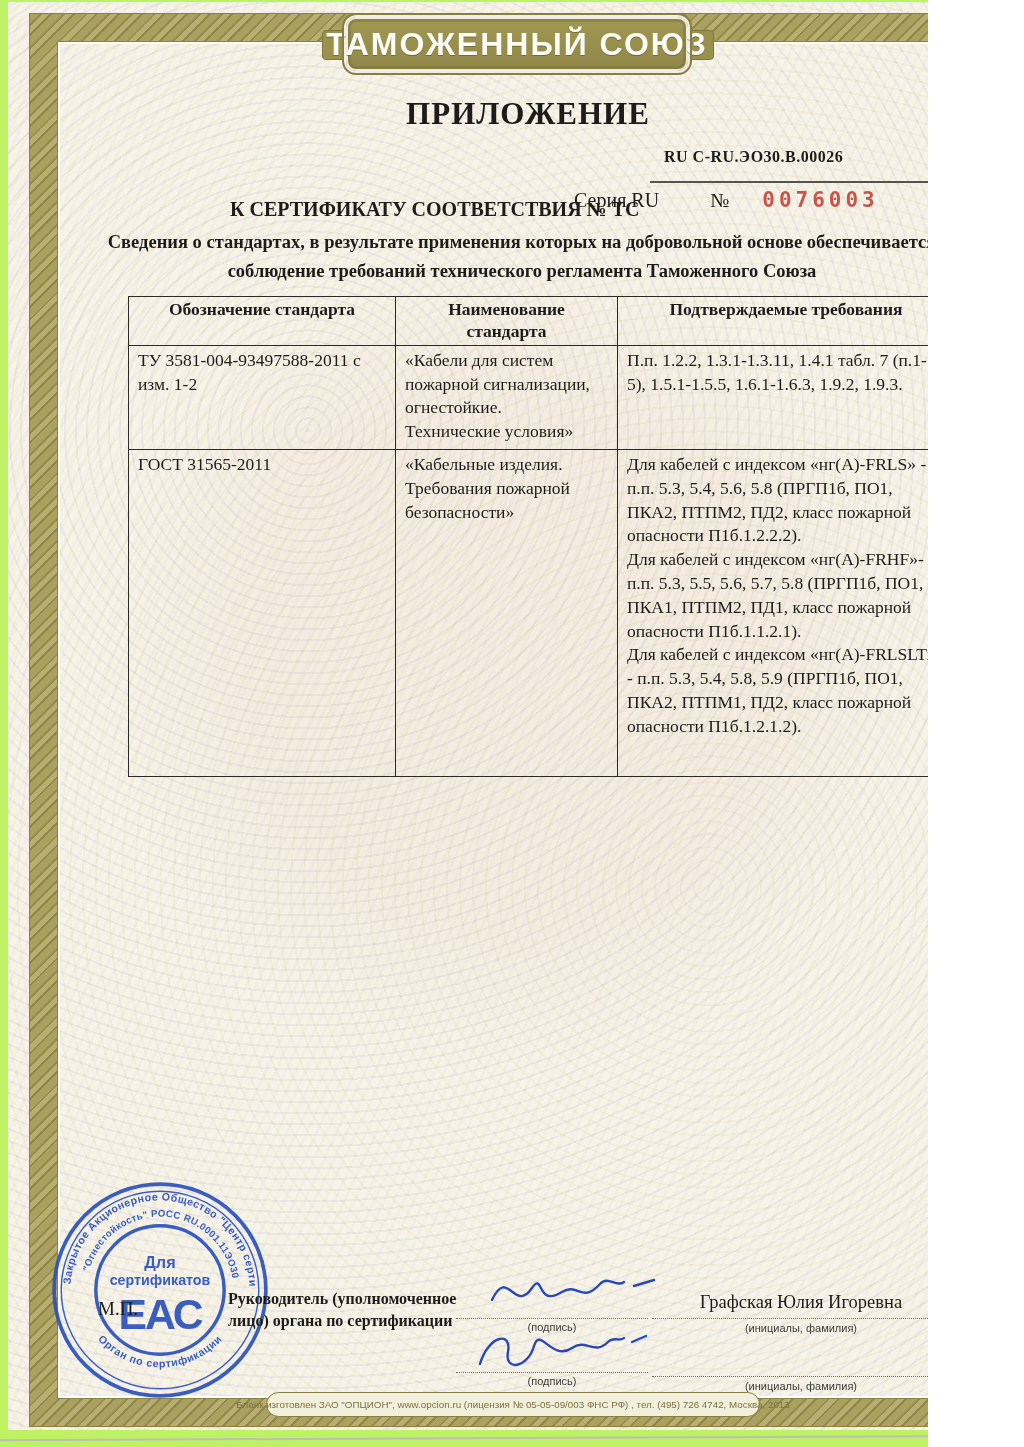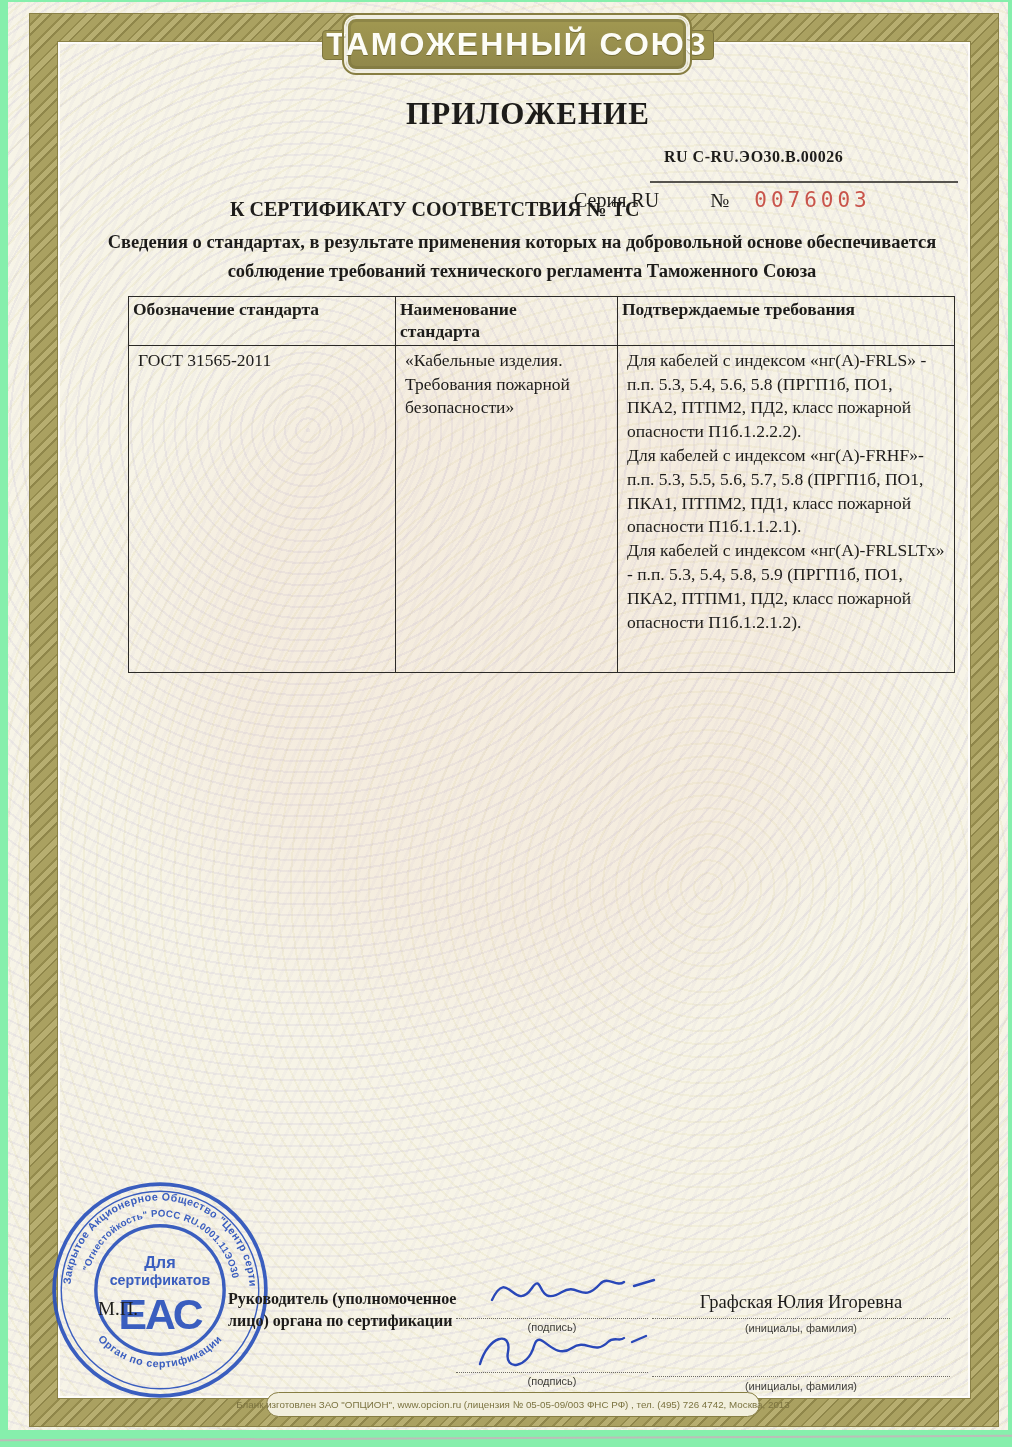--- a/index.html
+++ b/index.html
@@ -1,16 +1,16 @@
 <!DOCTYPE html>
 <html lang="ru"><head>
 <meta charset="utf-8">
 <style>
   html,body{margin:0;padding:0;background:#ffffff;}
-  #page{position:relative;width:1012px;height:1447px;background:#86efac;overflow:hidden;
+  #page{position:relative;width:928px;height:1447px;background:#bef264;overflow:hidden;
         font-family:"Liberation Serif","DejaVu Serif",serif;color:#1d1c1a;}
 
   
   .sheet{position:absolute;left:8px;top:2px;width:1000px;height:1428px;
          background-color:#f7f4e7;
          background-image:
            radial-gradient(circle at 50% 46%, rgba(224,170,150,0.10) 0 260px, rgba(224,170,150,0.0) 420px),
            repeating-radial-gradient(circle at 30% 30%, rgba(142,132,196,0.10) 0 2px, rgba(142,132,196,0) 2px 11px),
            repeating-radial-gradient(circle at 70% 62%, rgba(205,196,120,0.12) 0 2px, rgba(205,196,120,0) 2px 13px),
            repeating-linear-gradient(115deg, rgba(150,140,200,0.05) 0 3px, rgba(0,0,0,0) 3px 9px);}
@@ -32,31 +32,31 @@
   .banner span{font-family:"Liberation Sans","DejaVu Sans",sans-serif;font-weight:bold;font-size:32px;
                color:#fdfdf6;letter-spacing:2px;text-shadow:0 1px 0 rgba(90,84,40,0.6);white-space:nowrap;}
 
   
   .title{position:absolute;left:0;top:96px;width:1024px;text-align:center;font-weight:bold;font-size:31px;letter-spacing:1px;margin-left:16px;}
   .subtitle{position:absolute;left:230px;top:158px;font-weight:bold;font-size:20px;white-space:nowrap;margin-top:40px;}
   .cert-no{position:absolute;left:664px;top:148px;font-weight:bold;font-size:16px;letter-spacing:0.5px;white-space:nowrap;}
   .cert-underline{position:absolute;left:650px;top:181px;width:308px;height:2px;background:#55534d;}
   .series-row{position:absolute;left:574px;top:188px;font-size:20px;white-space:nowrap;}
   .series-row .nosign{margin-left:46px;}
-  .serial{margin-left:20px;font-family:"DejaVu Sans Mono","Liberation Mono",monospace;font-weight:normal;
+  .serial{margin-left:28px;font-family:"DejaVu Sans Mono","Liberation Mono",monospace;font-weight:bold;
           font-size:21px;letter-spacing:4px;color:#c9544b;}
 
   .intro{position:absolute;left:92px;top:228px;width:860px;text-align:center;font-weight:bold;
          font-size:18.5px;line-height:1.55;}
 
   
   table.std{position:absolute;left:128px;top:296px;width:826px;border-collapse:collapse;table-layout:fixed;}
   table.std th, table.std td{border:1.6px solid #2b2a27;vertical-align:top;
         font-size:17.5px;line-height:1.36;padding:3px 9px 5px 9px;}
-  table.std th{font-weight:bold;text-align:left;padding:2px 4px;line-height:1.25;font-family:Liberation Serif, serif;}
+  table.std th{font-weight:bold;text-align:center;padding:2px 4px;line-height:1.25;font-family:Liberation Serif, serif;}
   col.c1{width:267px;} col.c2{width:222px;} col.c3{width:337px;}
   td.req{white-space:pre-line;}
   tr.row1 td{height:86px;}
   tr.row2 td{height:318px;}
 
   
   .stamp{position:absolute;left:48px;top:1178px;width:224px;height:224px;opacity:0.92;}
   .stamp text{font-family:"Liberation Sans","DejaVu Sans",sans-serif;fill:#2b52bc;}
   .mp{position:absolute;left:98px;top:1298px;font-weight:normal;font-size:19px;z-index:3;}
 
@@ -120,20 +120,26 @@
       </colgroup>
     <thead>
       <tr>
         <th style="white-space:pre-line">Обозначение стандарта</th>
         <th style="white-space:pre-line">Наименование
 стандарта</th>
         <th style="white-space:pre-line">Подтверждаемые требования</th>
       </tr>
     </thead>
     <tbody>
+      <tr class="row1">
+        <td>ТУ 3581-004-93497588-2011 с изм. 1-2</td>
+        <td class="req">«Кабели для систем пожарной сигнализации, огнестойкие.
+Технические условия»</td>
+        <td class="req">П.п. 1.2.2, 1.3.1-1.3.11, 1.4.1 табл. 7 (п.1-5), 1.5.1-1.5.5, 1.6.1-1.6.3, 1.9.2, 1.9.3.</td>
+      </tr>
       <tr class="row2">
         <td>ГОСТ 31565-2011</td>
         <td class="req">«Кабельные изделия.
 Требования пожарной безопасности»</td>
         <td class="req">Для кабелей с индексом «нг(А)-FRLS» - п.п. 5.3, 5.4, 5.6, 5.8 (ПРГП1б, ПО1, ПКА2, ПТПМ2, ПД2, класс пожарной опасности П1б.1.2.2.2).
 Для кабелей с индексом «нг(А)-FRHF»- п.п. 5.3, 5.5, 5.6, 5.7, 5.8 (ПРГП1б, ПО1, ПКА1, ПТПМ2, ПД1, класс пожарной опасности П1б.1.1.2.1).
 Для кабелей с индексом «нг(А)-FRLSLTx» - п.п. 5.3, 5.4, 5.8, 5.9 (ПРГП1б, ПО1, ПКА2, ПТПМ1, ПД2, класс пожарной опасности П1б.1.2.1.2).</td>
       </tr>
     </tbody>
   </table>

